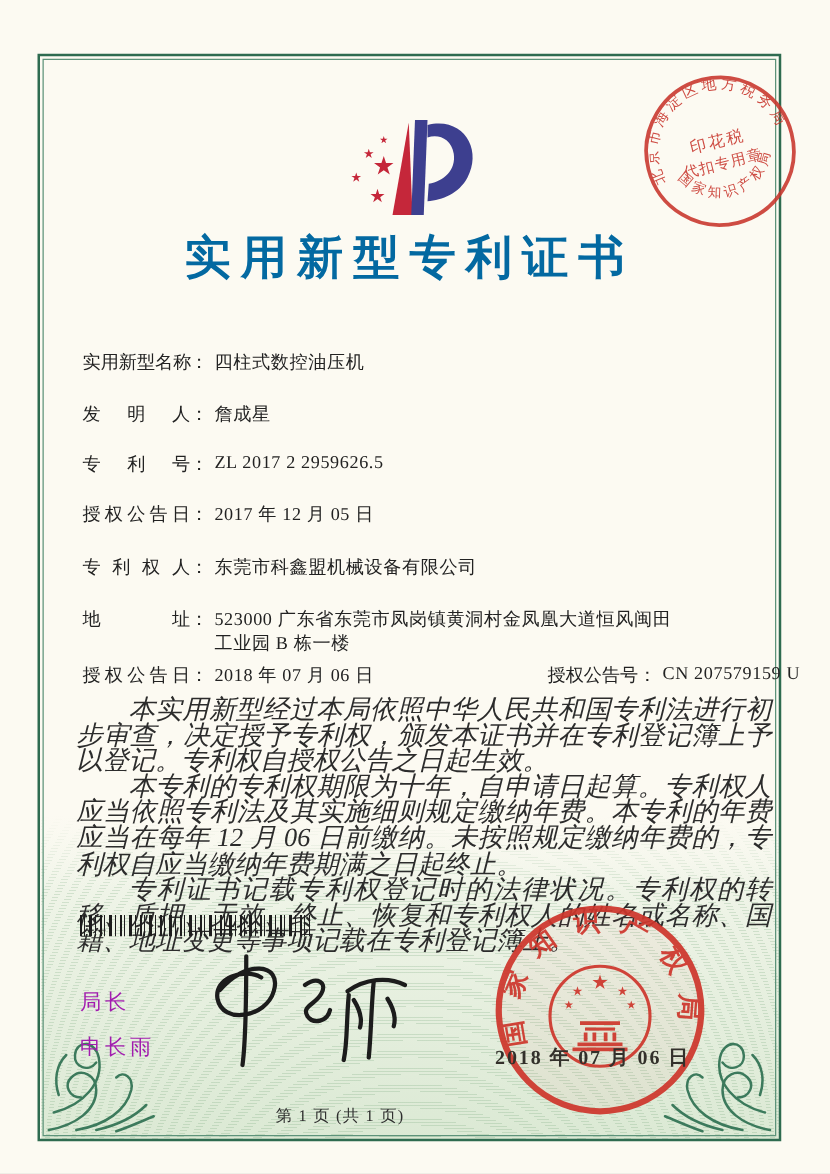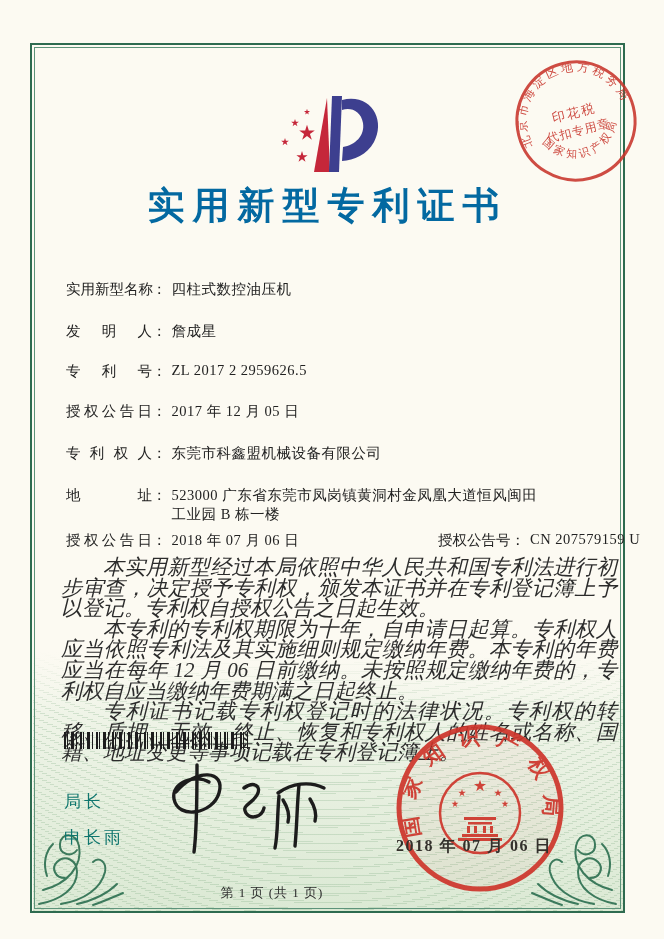--- a/index.html
+++ b/index.html
@@ -46,21 +46,21 @@
     text-align:justify;color:#2c2c2c;font-style:italic;}
   .paras p{margin:0;text-indent:2em;}
 
   .barcode{position:absolute;left:64px;top:732px;width:184px;height:17px;
     background-image:repeating-linear-gradient(90deg,
       #1d1d1d 0px,#1d1d1d 2px, rgba(0,0,0,0) 2px, rgba(0,0,0,0) 3px,
       #1d1d1d 3px,#1d1d1d 4px, rgba(0,0,0,0) 4px, rgba(0,0,0,0) 7px,
       #1d1d1d 7px,#1d1d1d 10px, rgba(0,0,0,0) 10px, rgba(0,0,0,0) 12px,
       #1d1d1d 12px,#1d1d1d 13px, rgba(0,0,0,0) 13px, rgba(0,0,0,0) 16px);}
 
-  .official{position:absolute;left:64px;top:784px;font-size:17px;letter-spacing:3px;color:#0f766e;line-height:36px;}
+  .official{position:absolute;left:64px;top:784px;font-size:17px;letter-spacing:3px;color:#a21caf;line-height:36px;}
   .signature{position:absolute;left:138px;top:760px;width:200px;height:100px;}
   .signature path{stroke:#1c1c1c;stroke-width:3.4;fill:none;stroke-linecap:round;stroke-linejoin:round;}
 
   .issue-stamp{position:absolute;left:393px;top:721px;width:174px;height:174px;opacity:.92;}
   .issue-stamp text{fill:#ce352b;font-family:"Liberation Serif","DejaVu Serif",serif;}
   .stamp-date{position:absolute;left:396px;top:836px;font-size:16px;font-weight:600;
     letter-spacing:1.5px;color:#33302b;z-index:5;}
 
   .footer{position:absolute;left:30px;width:484px;top:884px;text-align:center;font-size:13px;letter-spacing:1px;color:#2e2e2e;}
 </style>

